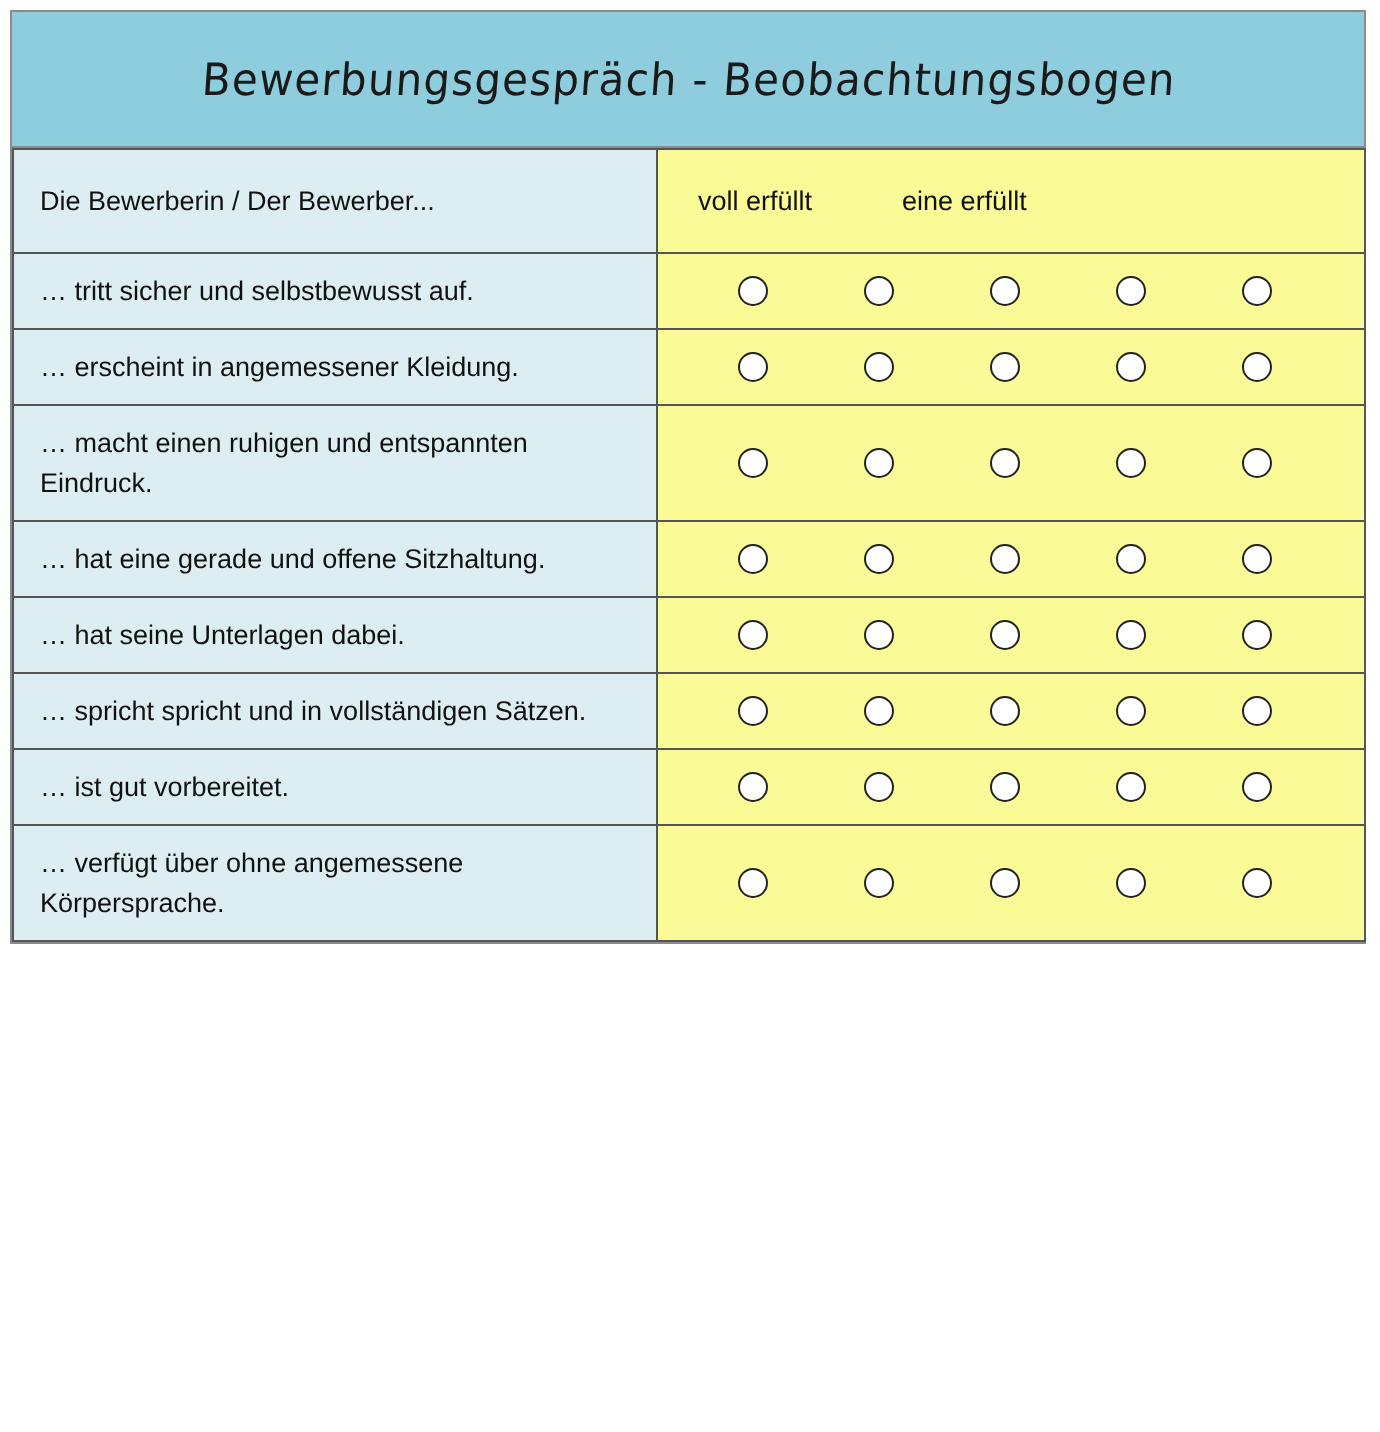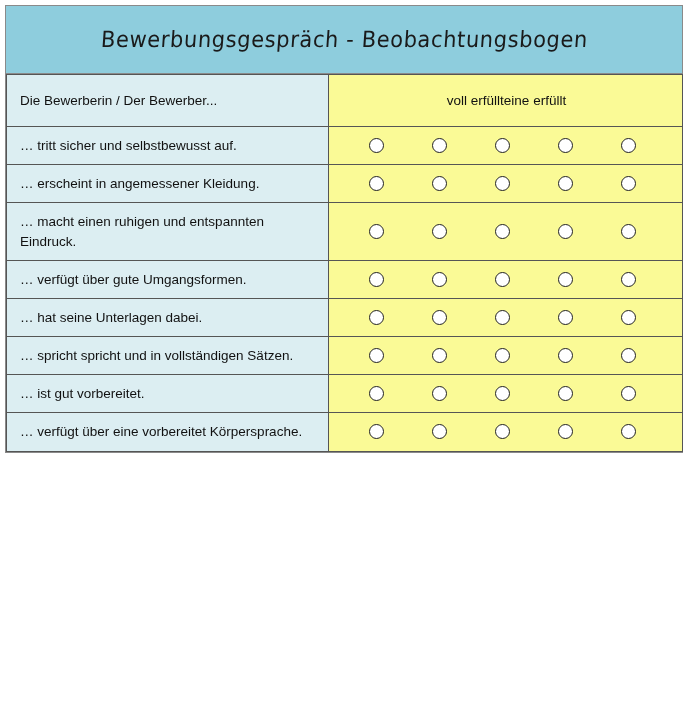--- a/index.html
+++ b/index.html
@@ -79,24 +79,25 @@
     color: #111111;
     height: 51px;
   }
   td.rate-head {
     background: #fafa96;
     padding: 0 18px 0 20px;
     height: 51px;
   }
   .rate-head-inner {
     display: flex;
-    justify-content: center;
+    justify-content: flex-start;
     align-items: center;
     font-size: 13.5px;
     color: #111111;
+    gap: 45px;
   }
 
   
   .circle-row {
     display: flex;
     align-items: center;
     justify-content: space-between;
     padding: 0 46px 0 40px;
     height: 100%;
     min-height: 36px;
@@ -164,21 +165,21 @@
             <div class="circle-row">
               <span class="circle"></span>
               <span class="circle"></span>
               <span class="circle"></span>
               <span class="circle"></span>
               <span class="circle"></span>
             </div>
           </td>
         </tr>
         <tr>
-          <td class="crit">… verfügt über gute Umgangsformen.</td>
+          <td class="crit">… hat eine gerade und offene Sitzhaltung.</td>
           <td class="rate">
             <div class="circle-row">
               <span class="circle"></span>
               <span class="circle"></span>
               <span class="circle"></span>
               <span class="circle"></span>
               <span class="circle"></span>
             </div>
           </td>
         </tr>
@@ -212,21 +213,21 @@
             <div class="circle-row">
               <span class="circle"></span>
               <span class="circle"></span>
               <span class="circle"></span>
               <span class="circle"></span>
               <span class="circle"></span>
             </div>
           </td>
         </tr>
         <tr>
-          <td class="crit">… verfügt über eine vorbereitet Körpersprache.</td>
+          <td class="crit">… verfügt über ohne angemessene Körpersprache.</td>
           <td class="rate">
             <div class="circle-row">
               <span class="circle"></span>
               <span class="circle"></span>
               <span class="circle"></span>
               <span class="circle"></span>
               <span class="circle"></span>
             </div>
           </td>
         </tr>

